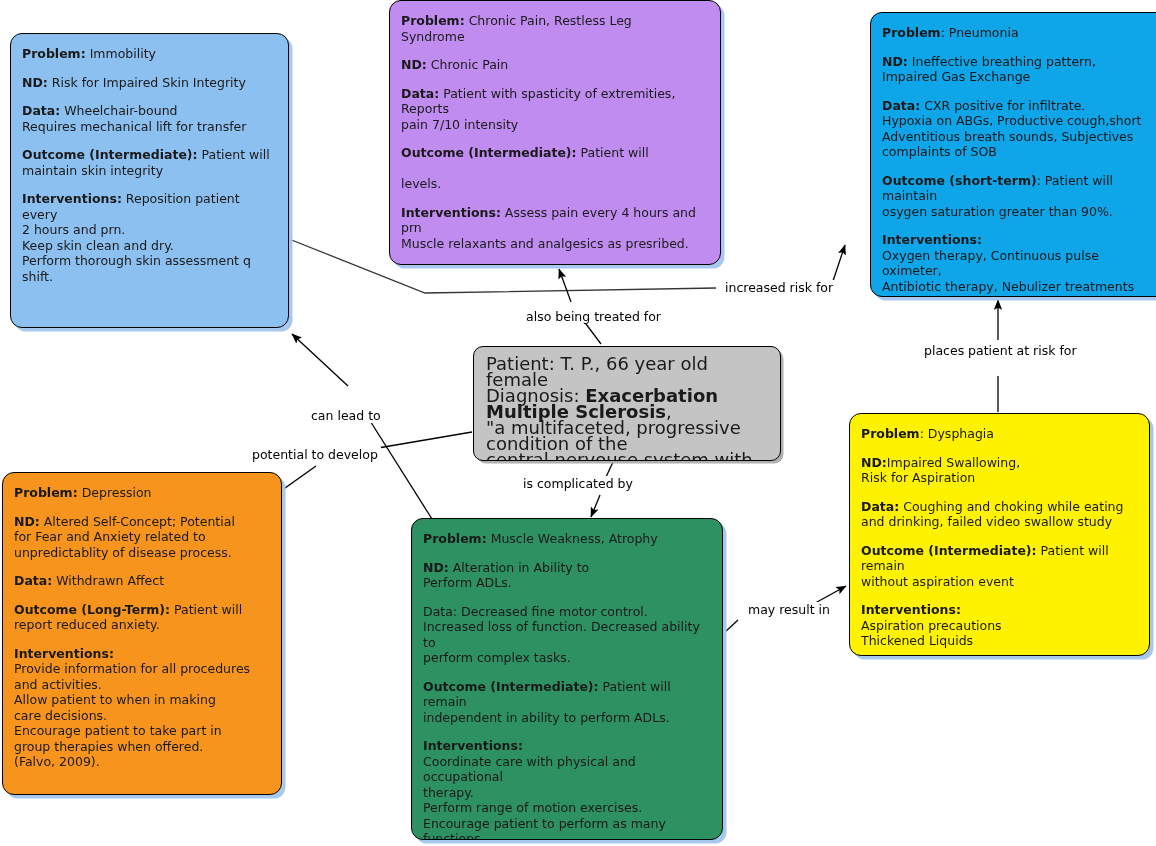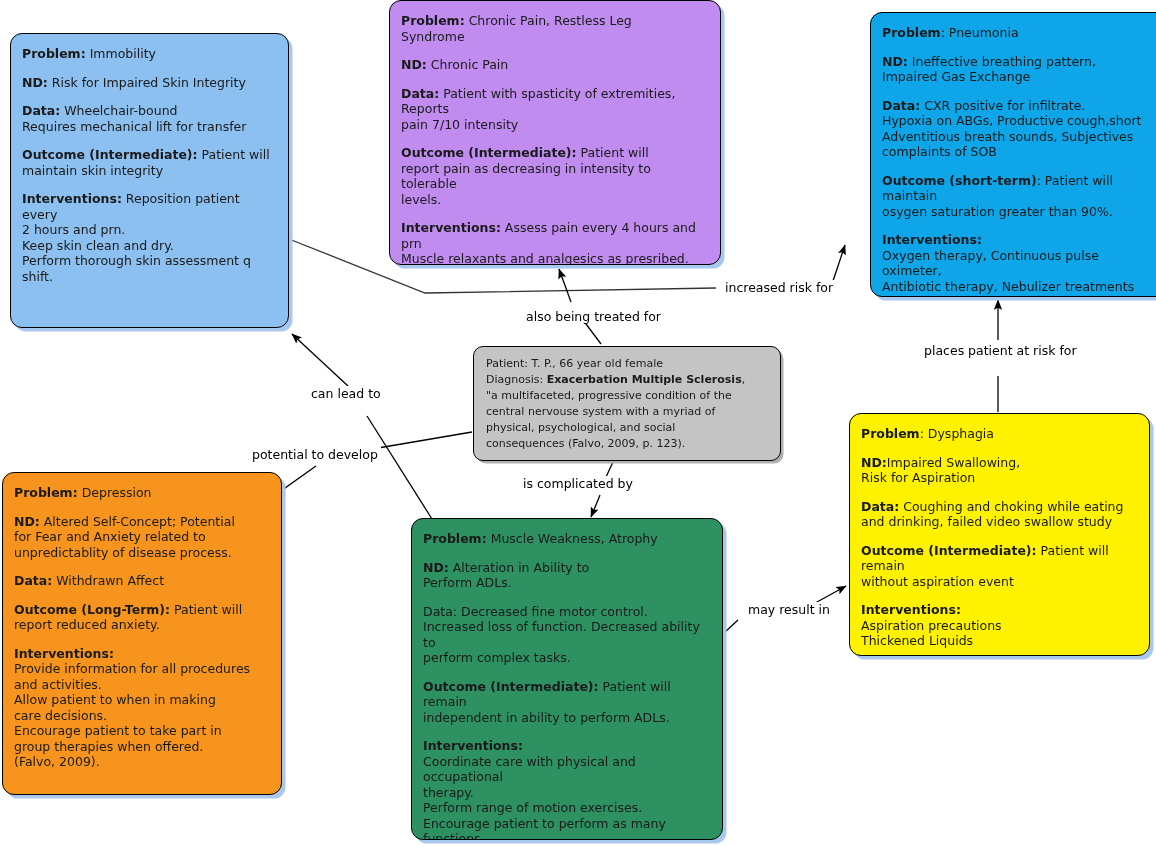--- a/index.html
+++ b/index.html
@@ -67,21 +67,21 @@
   
   #node-immobility     { left: 10px;  top: 33px;  width: 279px; height: 295px;  background: #8cc0f0; }
   #node-chronic-pain   { left: 389px; top: 0px;   width: 332px; height: 265px;  background: #c18cf0; }
   #node-pneumonia      { left: 870px; top: 12px;  width: 303px; height: 285px;  background: #0ea5e9; }
   #node-patient        { left: 473px; top: 346px; width: 308px; height: 115px;  background: #c4c4c4;
                          border-radius: 10px; box-shadow: 3px 3px 0 -0.5px #b0b0b0; }
   #node-depression     { left: 2px;   top: 472px; width: 280px; height: 323px;  background: #f7941d; }
   #node-muscle         { left: 411px; top: 518px; width: 312px; height: 322px;  background: #2e9162; }
   #node-dysphagia      { left: 849px; top: 413px; width: 301px; height: 243px;  background: #fff200; }
 
-  #node-patient { font-size: 11px; line-height: 16px; padding: 9px 12px; }
+  #node-patient { font-size: 18px; line-height: 16px; padding: 9px 12px; }
 </style>
 </head>
 <body>
 
 <div id="canvas">
 
   <svg id="edge-layer" viewBox="0 0 1156 846" width="1156" height="846">
     <defs>
       <marker id="arrowhead" markerWidth="9" markerHeight="9" refX="7.5" refY="3.2" orient="auto" markerUnits="strokeWidth">
         <path d="M0,0 L8,3.2 L0,6.4 L1.6,3.2 z" fill="#000000"></path>
@@ -121,21 +121,21 @@
     <g>
       <path d="M725,632 L738,620" fill="none" stroke="#000000" stroke-width="1.3"></path>
       <path d="M808,607 L846,586" fill="none" stroke="#000000" stroke-width="1.3" marker-end="url(#arrowhead)"></path>
     </g>
   </svg>
 
   <div class="edge-label" style="left:722px; top:280px;">increased risk for</div>
 
   <div class="edge-label" style="left:523px; top:309px;">also being treated for</div>
 
-  <div class="edge-label" style="left:308px; top:386px;">can lead to</div>
+  <div class="edge-label" style="left:308px; top:408px;">can lead to</div>
 
   <div class="edge-label" style="left:249px; top:447px;">potential to develop</div>
 
   <div class="edge-label" style="left:921px; top:343px;">places patient at risk for</div>
 
   <div class="edge-label" style="left:520px; top:476px;">is complicated by</div>
 
   <div class="edge-label" style="left:745px; top:602px;">may result in</div>
 
   <div class="node" id="node-immobility">
@@ -168,21 +168,21 @@
     </p>
     <p class="blk">
       <b>ND:</b><span> Chronic Pain</span>
     </p>
     <p class="blk">
       <b>Data:</b><span> Patient with spasticity of extremities, Reports</span><br>
       <span>pain 7/10 intensity</span>
     </p>
     <p class="blk">
       <b>Outcome (Intermediate):</b><span> Patient will</span><br>
-      <span>report pain as decreasing in intensity to tolerable</span><br>
+      <br>
       <span>levels.</span>
     </p>
     <p class="blk">
       <b>Interventions:</b><span> Assess pain every 4 hours and prn</span><br>
       <span>Muscle relaxants and analgesics as presribed.</span><br>
       <br>
       
     </p>
   </div>
 

